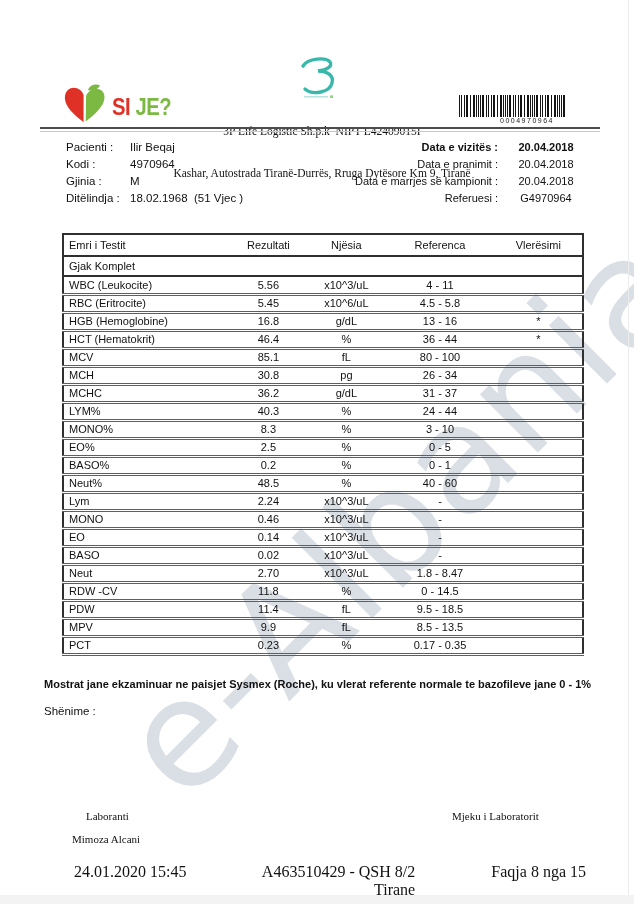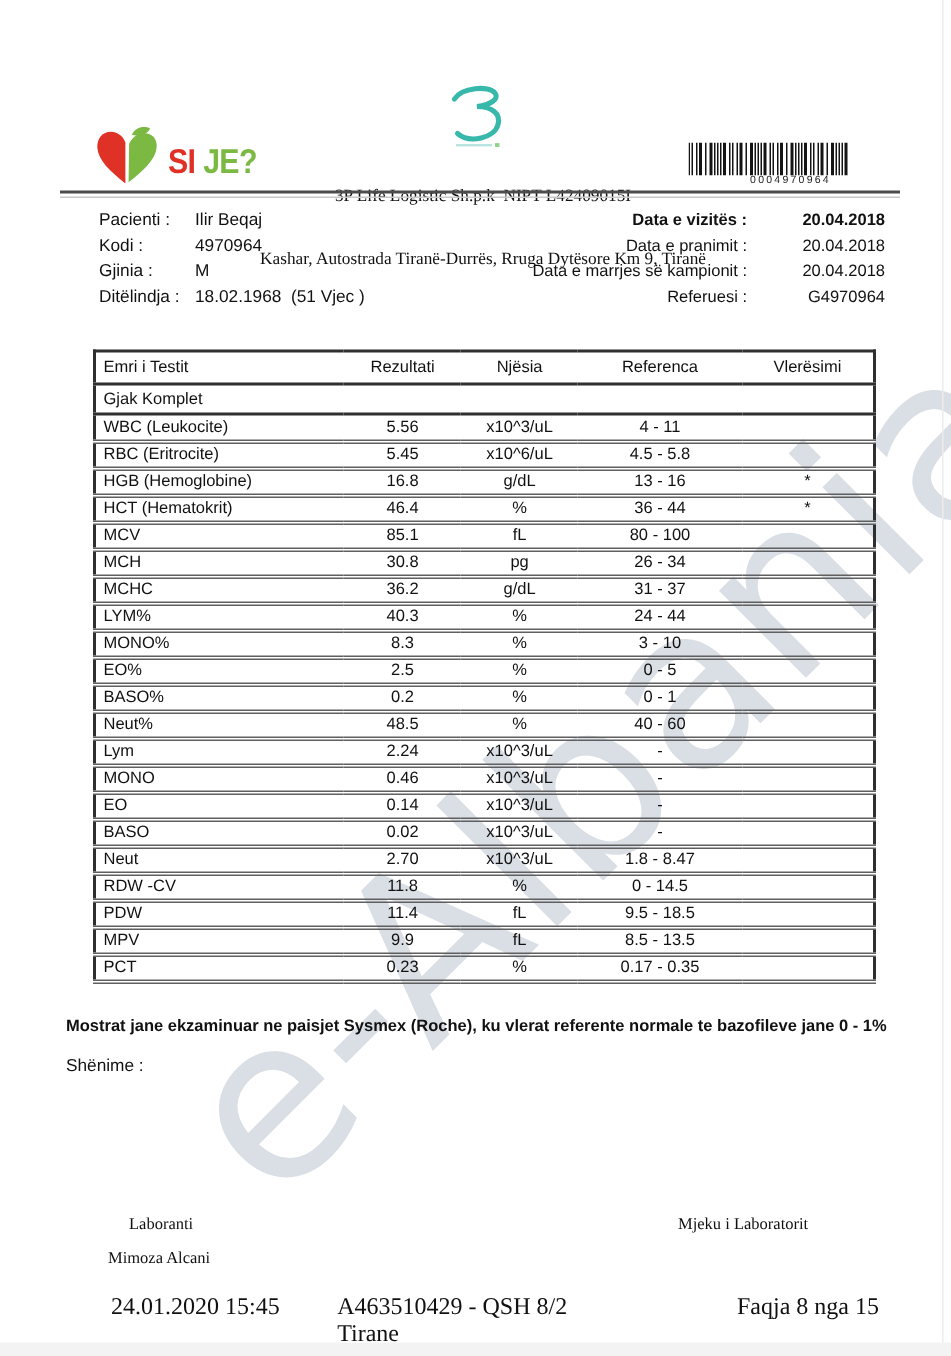--- a/index.html
+++ b/index.html
@@ -31,21 +31,21 @@
   .header-rule::after { content:""; position:absolute; top:4px; left:0; width:100%; height:1px; background:#c8c8c8; }
   
   .patient-block { position:absolute; left:66px; top:139px; font-size:11.5px; z-index:1; }
   .info-row { display:flex; height:17px; line-height:17px; }
   .p-label { width:64px; white-space:pre; }
   .p-value { white-space:pre; }
   .visit-block { position:absolute; left:240px; top:139px; width:350px; font-size:11px; z-index:1; }
   .v-row { display:flex; height:17px; line-height:17px; }
   .v-row:first-child { font-weight:bold; }
   .v-label { flex:1; text-align:right; padding-right:4px; white-space:pre; }
-  .v-value { width:88px; text-align:right; white-space:pre; }
+  .v-value { width:88px; text-align:center; white-space:pre; }
   
   .report-table { position:absolute; left:62px; top:233px; width:522px; z-index:1;
     border-collapse:collapse; table-layout:fixed; font-size:11px; background:transparent; }
   .report-table col.w-name{width:32%} .report-table col.w-res{width:15%}
   .report-table col.w-unit{width:15%} .report-table col.w-ref{width:21%} .report-table col.w-flag{width:17%}
   .report-table, .report-table th, .report-table td { border:0; }
   .report-table { border:2px solid #2f2f2f; }
   .report-table th { font-weight:normal; height:22px; border-bottom:2px solid #2f2f2f; }
   .report-table td { height:18px; border-bottom:3px double #5f5f5f; }
   .section-row td { height:20px; border-bottom:2px solid #2f2f2f !important; }
@@ -54,21 +54,21 @@
   
   .method-note { position:absolute; left:44px; top:678px; width:560px; font-size:11px; font-weight:bold; z-index:1; }
   .shenime { position:absolute; left:44px; top:705px; font-size:11.5px; z-index:1; }
   .sig { position:absolute; font-family:"Liberation Serif", serif; font-size:11px; z-index:1; }
   .sig-lab-label { left:86px; top:810px; }
   .sig-lab-name  { left:72px; top:833px;text-align:center; }
   .sig-doc-label { left:452px; top:810px; }
   .footer-row { position:absolute; left:40px; top:863px; width:560px; display:flex;
     font-family:"Liberation Serif", serif; font-size:16px; z-index:1; }
   .footer-left { width:33%; padding-left:34px; }
-  .footer-center { width:34%; text-align:left; }
+  .footer-center { width:34%; text-align:right; }
   .footer-right { width:33%; text-align:right; padding-right:14px; }
   .bottom-edge { position:absolute; left:0; right:0; bottom:0; height:9px; background:#f3f3f3; z-index:2; }
   .right-edge { position:absolute; top:0; bottom:0; right:5px; width:1px; background:#ececec; z-index:2; }
 </style>
 </head>
 <body>
 
 <div class="page">
 
   <div class="watermark">e-Albania</div>

